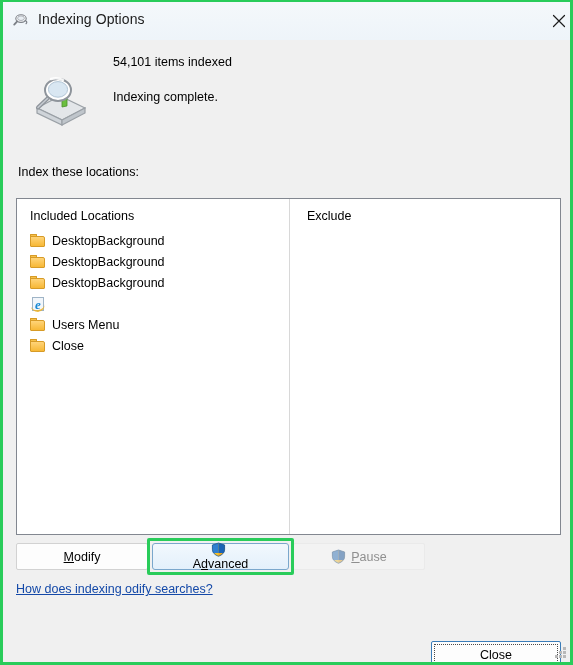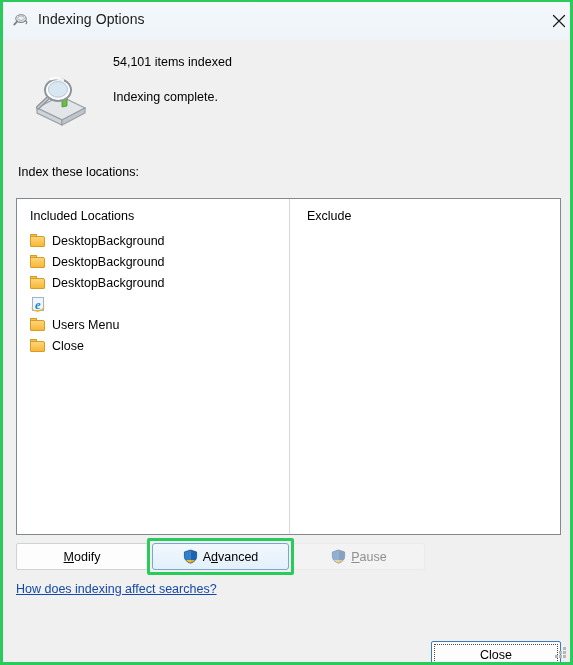--- a/index.html
+++ b/index.html
@@ -203,21 +203,21 @@
     border: 1px solid #d2d2d2;
     border-radius: 2px;
     color: #000;
     cursor: default;
     user-select: none;
   }
   #btn-modify  { left: 13px;  top: 541px; width: 132px; }
   #btn-advanced{ left: 149px; top: 541px; width: 137px;
                  background: linear-gradient(#f2f8fd, #e3f0fb);
                  border: 1px solid #7aa7cc;
-                 border-radius: 3px; }
+                 border-radius: 3px; flex-direction: column; }
   #btn-pause   { left: 290px; top: 541px; width: 132px;
                  background: #f3f3f3; border: 1px solid #eaeaea;
                  color: #8f8f8f; }
 
   .shield {
     width: 15px; height: 15px;
     margin-right: 5px;
     flex: 0 0 15px;
   }
   .btn.disabled .shield { opacity: .55; filter: grayscale(.25); }
@@ -411,21 +411,21 @@
         <path d="M7.5 1 L1.4 3 V7.4 C1.4 8.9 1.9 10.1 2.6 11.1 L7.5 11.1 Z" fill="#2f7fd1"></path>
         <path d="M7.5 1 L13.6 3 V7.4 C13.6 8.9 13.1 10.1 12.4 11.1 L7.5 11.1 Z" fill="#1b63b5"></path>
         <path d="M7.5 1 L13.6 3 V7.4 C13.6 10.8 10.9 13.1 7.5 14.2 C4.1 13.1 1.4 10.8 1.4 7.4 V3 Z" fill="none" stroke="#14549e" stroke-width=".8"></path>
       </svg>
     </span>
     <span><span class="akey">P</span>ause</span>
   </div>
 
   <div class="highlight-box"></div>
 
-  <span class="link" id="link-how">How does indexing affect searches?</span>
+  <span class="link" id="link-how">How does indexing odify searches?</span>
 
   <div class="footer-sep"></div>
   <div id="btn-close">
     <span class="focus-ring"></span>
     <span class="lbl">Close</span>
   </div>
 
   <span class="grip">
     <i style="left:9px; top:0px"></i>
     <i style="left:5px; top:4px"></i>

